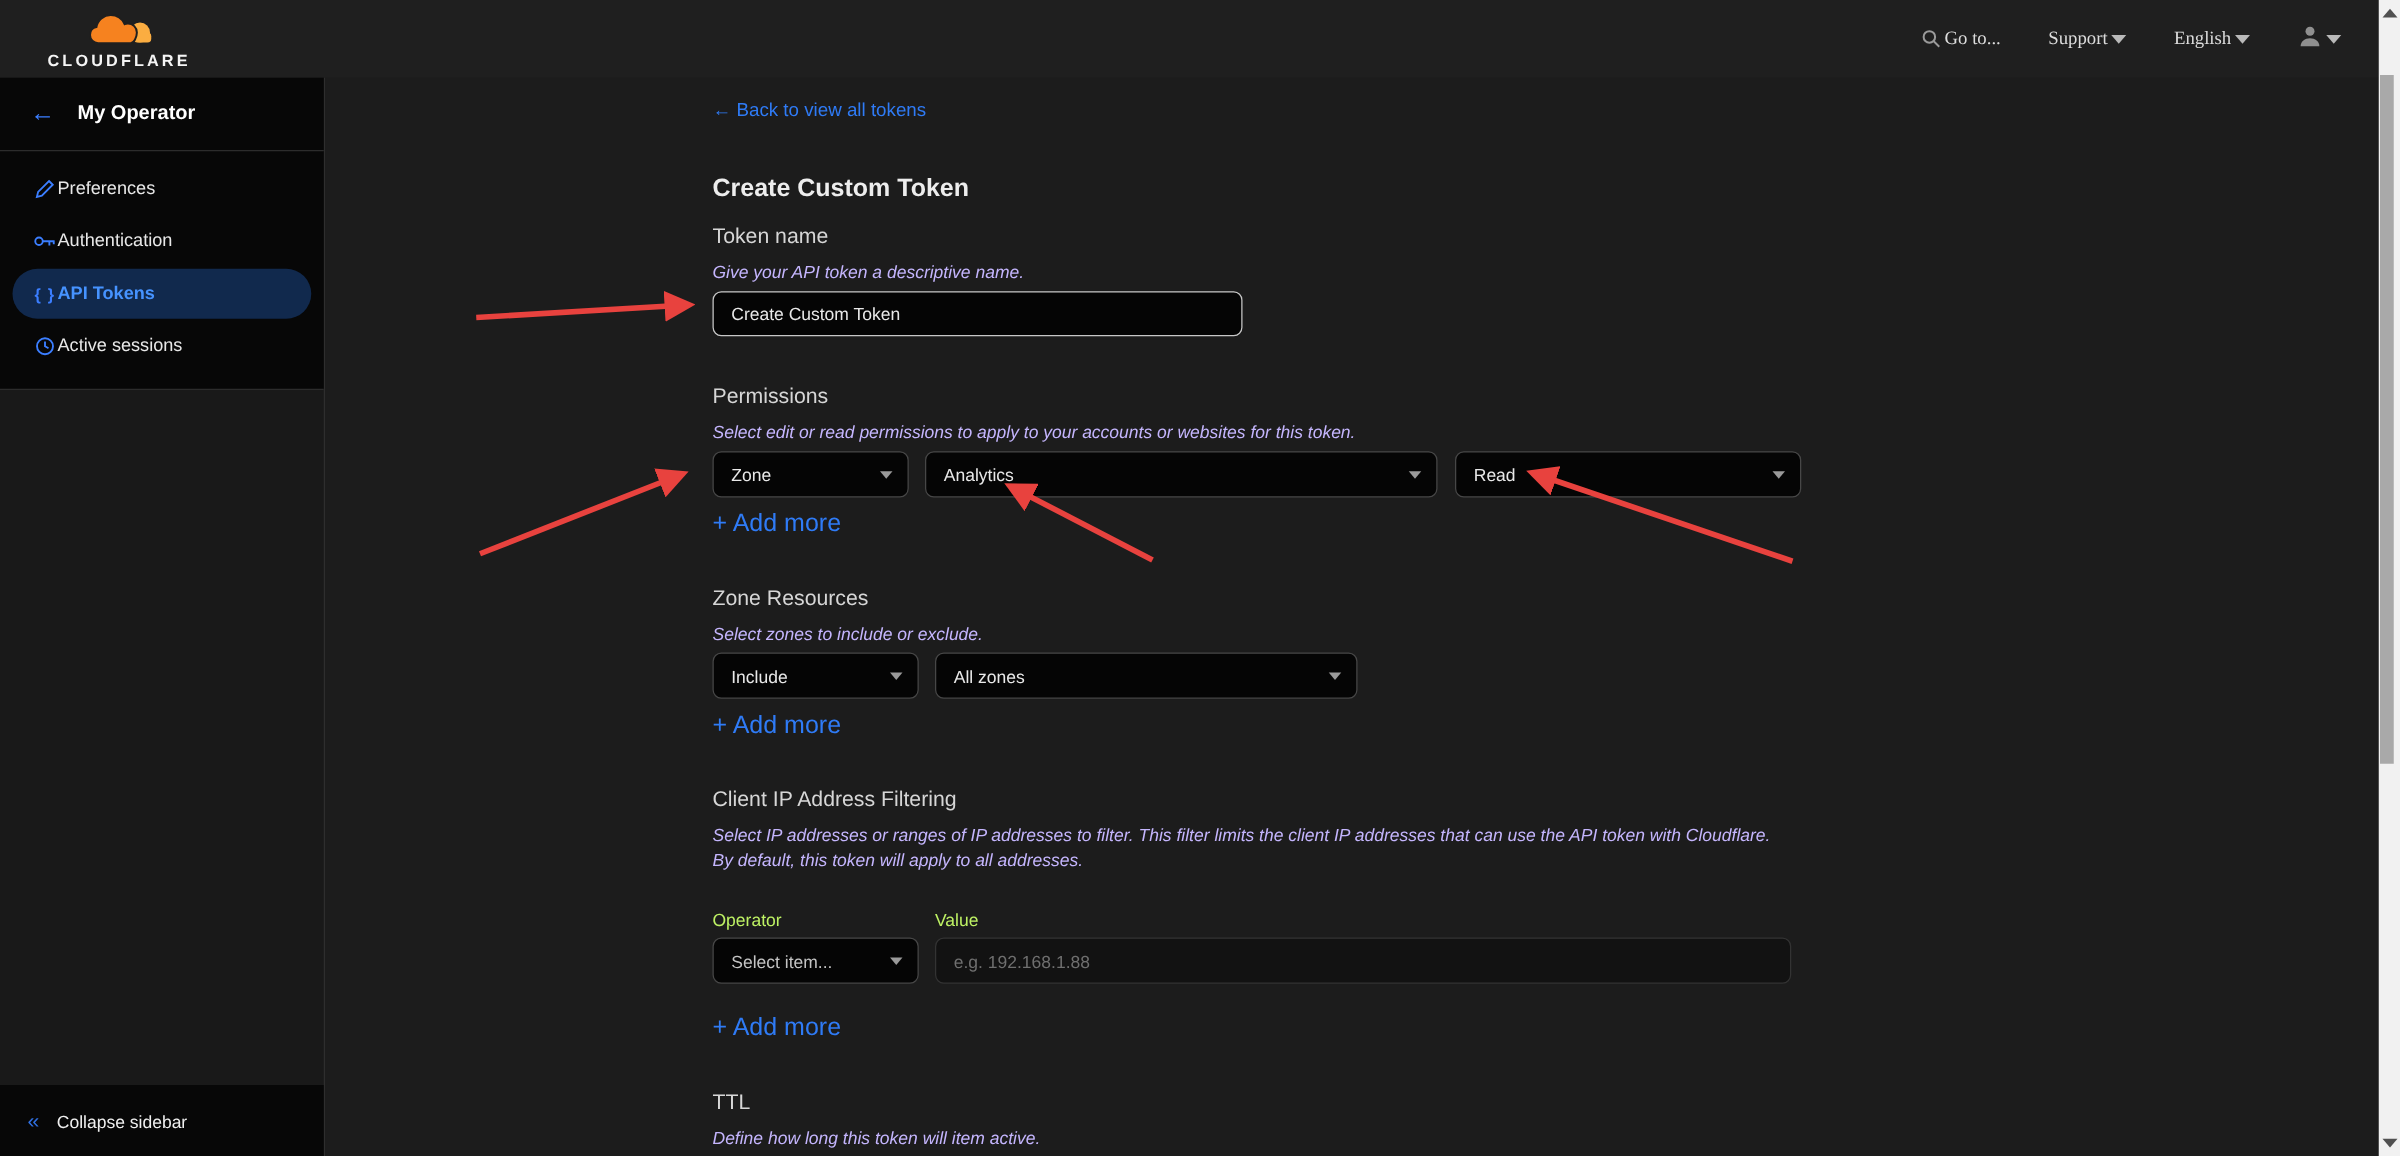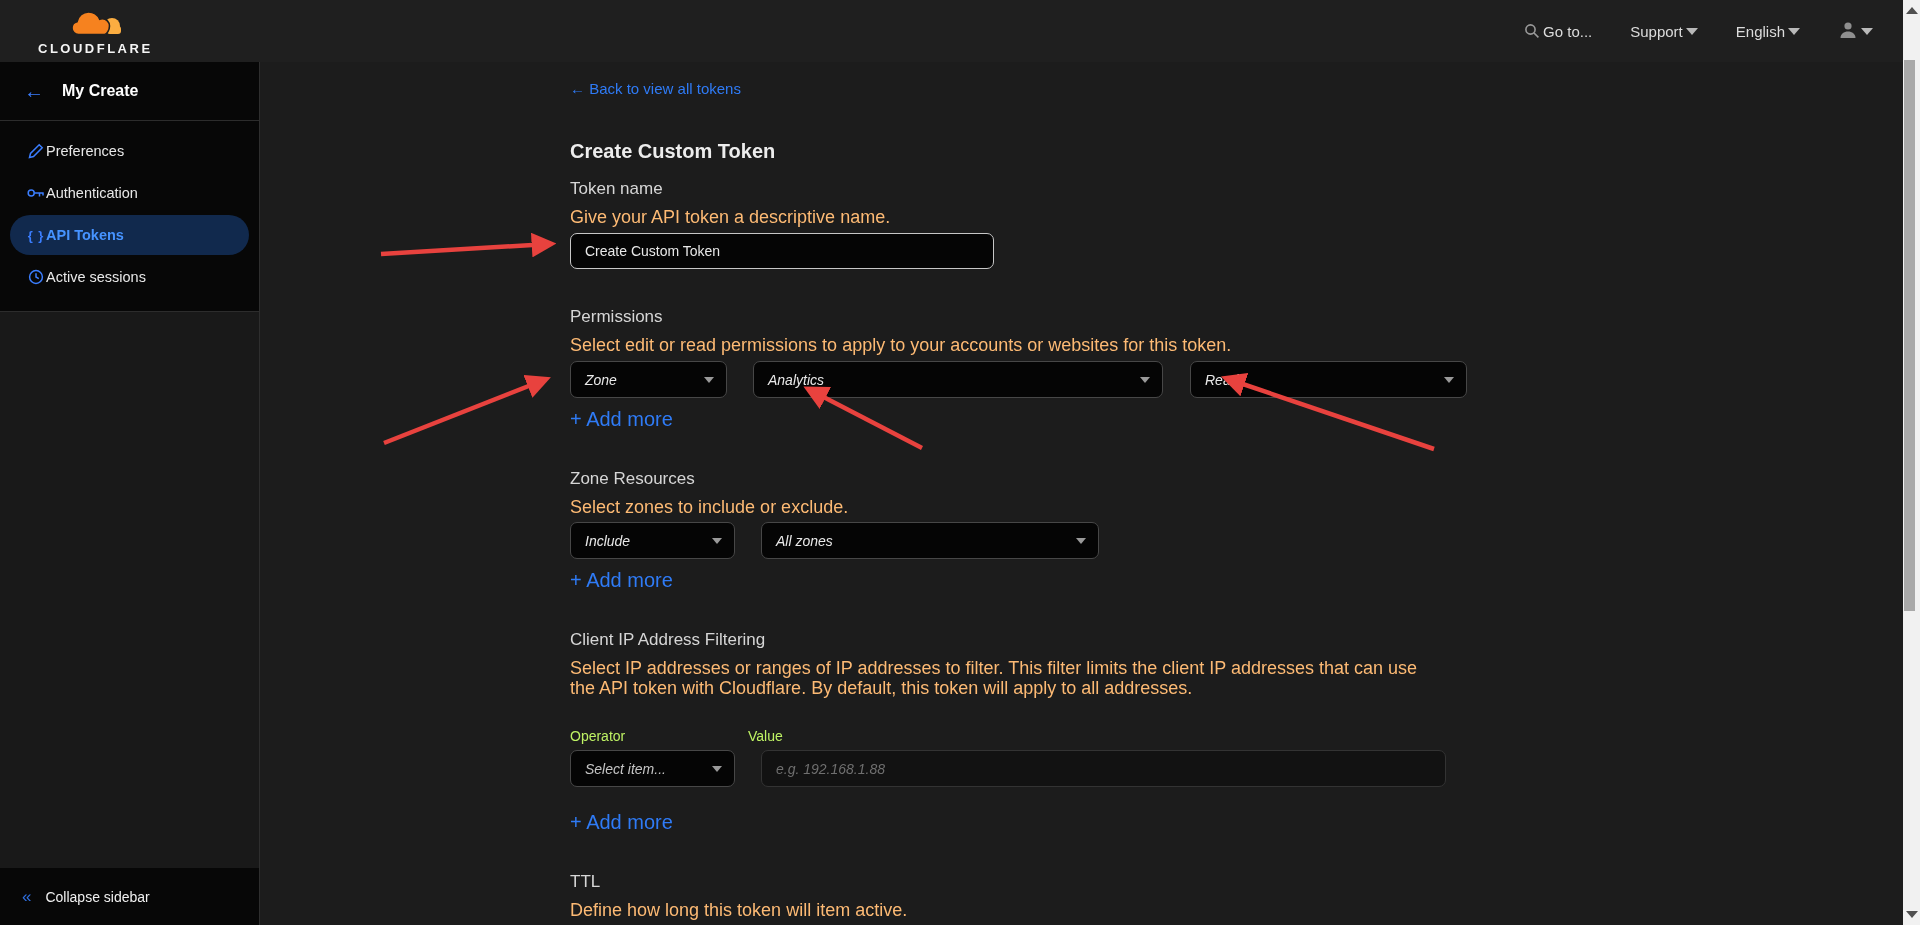--- a/index.html
+++ b/index.html
@@ -5,21 +5,21 @@
   * { margin:0; padding:0; box-sizing:border-box; }
   html,body { width:1920px; height:925px; overflow:hidden; background:#1c1c1c;
     font-family:"Liberation Sans", sans-serif; color:#d9d9d9; }
 
   
   .header { position:absolute; top:0; left:0; width:1903px; height:62px; background:#1f1f1f; z-index:5; }
   .logo { position:absolute; top:6px; left:18px; width:110px; height:52px; }
   .logo svg { position:absolute; top:2px; left:53px; }
   .logo-word { position:absolute; top:35px; left:0; font-size:13px; font-weight:bold; color:#f5f5f5; letter-spacing:2.5px;margin-left:20px; }
   .hnav { position:absolute; top:0; right:30px; height:62px; display:flex; align-items:center; gap:38px; font-size:15px; color:#dcdcdc; }
-  .hnav .item { display:flex; align-items:center; gap:3px; cursor:pointer; }
+  .hnav .item { display:flex; align-items:center; gap:3px; cursor:pointer;font-family:Liberation Serif, serif; }
   .chev { width:0; height:0; border-left:6px solid transparent; border-right:6px solid transparent; border-top:7px solid #b9b9b9; display:inline-block; }
   .search-glyph svg { display:block; }
 
   
   .scrollbar { position:absolute; top:0; right:0; width:17px; height:925px; background:#f1f1f1; z-index:50; }
   .sb-arrow { position:absolute; left:3px; width:0; height:0; border-left:6px solid transparent; border-right:6px solid transparent; }
   .sb-up { top:7px; border-bottom:7px solid #505050; }
   .sb-down { bottom:7px; border-top:7px solid #505050; }
   .sb-thumb { position:absolute; top:60px; left:1px; width:11px; height:551px; background:#a9a9a9; }
 
@@ -36,23 +36,23 @@
   .collapse-bar { position:absolute; bottom:0; left:0; width:100%; height:57px; background:#070707; display:flex; align-items:center; gap:16px; padding-left:22px; cursor:pointer; }
   .collapse-bar .dbl { color:#2f6fe0; font-size:17px; letter-spacing:-2px; }
   .collapse-bar .lbl { color:#f0f0f0; font-size:14px; }
 
   
   .content { position:absolute; top:62px; left:260px; width:1643px; height:863px; background:#1c1c1c; padding:18px 0 0 310px; }
   .back-link { color:#2f7bf6; font-size:15px; cursor:pointer; display:inline-flex; gap:8px; align-items:center; }
   .page-title { margin-top:42px; font-size:20px; font-weight:bold; color:#ededed; }
   .sec-h { margin-top:38px; font-size:17px; color:#d6d6d6; }
   .sec-h.first { margin-top:16px; }
-  .desc { margin-top:8px; font-size:18px; color:#fdba74; line-height:20px; max-width:862px; }
+  .desc { margin-top:8px; font-size:14px; color:#c4b5fd; line-height:20px; max-width:862px;font-style:italic; }
   .token-input { margin-top:6px; width:424px; height:36px; background:#050505; border:1px solid #c7c7c7; border-radius:7px; color:#e9e9e9; font-size:14px; padding:0 14px; font-family:"Liberation Sans",sans-serif; outline:none; display:block; }
-  .row { margin-top:6px; display:flex; gap:26px; align-items:center;font-style:italic; }
+  .row { margin-top:6px; display:flex; gap:13px; align-items:center; }
   .select { height:37px; background:#050505; border:1px solid #474747; border-radius:7px; display:flex; align-items:center; justify-content:space-between; padding:0 12px 0 14px; font-size:14px; color:#e9e9e9; cursor:pointer; }
   .select .sc { width:0; height:0; border-left:5.5px solid transparent; border-right:5.5px solid transparent; border-top:6.5px solid #9a9a9a; }
   .w-zone { width:157px; } .w-analytics { width:410px; } .w-read { width:277px; margin-left:1px; }
   .w-include { width:165px; } .w-allzones { width:338px; }
   .w-operator { width:165px; } .w-operator span:first-child { color:#c4c4c4; }
   .combo-value { width:685px; height:37px; background:#121212; border:1px solid #333333; border-radius:7px; display:flex; align-items:center; justify-content:space-between; padding:0 14px; font-size:14px; color:#6f6f6f; }
   .add-more { margin-top:10px; font-size:20px; color:#2f7bf6; cursor:pointer; display:inline-block; }
   .add-more.last { margin-top:24px; }
   .labels-row { margin-top:30px; display:flex; font-size:14px; color:#bef264; }
   .labels-row .op { width:178px; }
@@ -105,21 +105,21 @@
       </span>
       <span class="chev"></span>
     </div>
   </div>
 </div>
 
 <div class="sidebar">
   <div class="side-panel">
     <div class="side-title">
       <span class="back">←</span>
-      <span class="t">My Create</span>
+      <span class="t">My Operator</span>
     </div>
     <div class="side-item">
       <span class="sicon">
         <svg width="16" height="16" viewBox="0 0 16 16" fill="none" stroke="#3b7eff" stroke-width="1.5">
           <path d="M11.2 1.8l3 3L5.5 13.5l-4 1 1-4z"></path>
         </svg>
       </span>
       <span>Preferences</span>
     </div>
     <div class="side-item">

